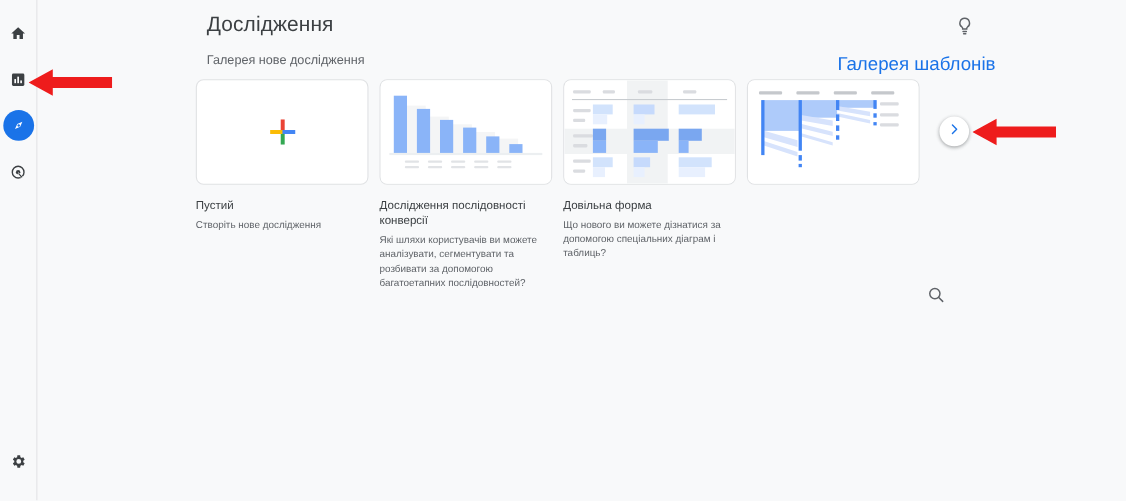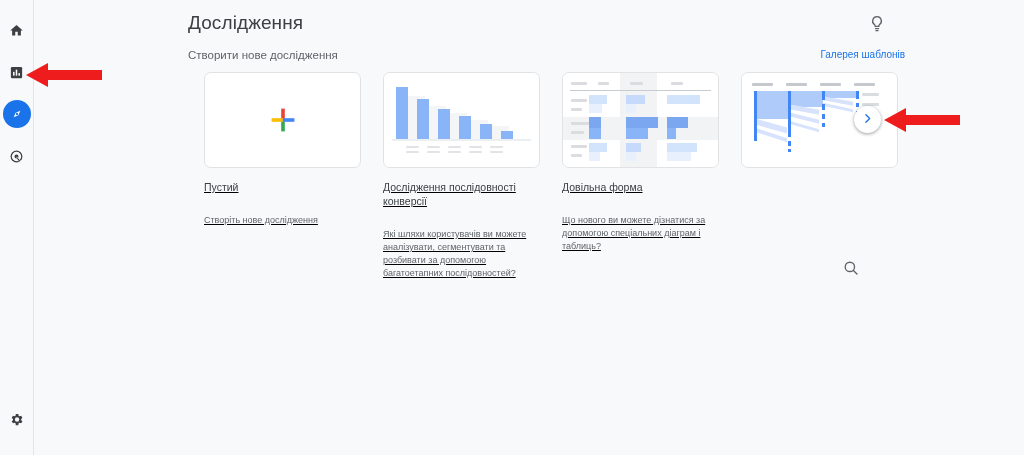--- a/index.html
+++ b/index.html
@@ -82,35 +82,34 @@
     left: 154px;
     top: 49px;
     font-size: 11.5px;
     color: #5f6368;
   }
 
   .gallery-link {
     position: absolute;
     right: 119px;
     top: 49px;
-    font-size: 10px;
+    font-size: 17px;
     color: #1a73e8;
     text-decoration: none;
     cursor: pointer;
     font-weight: 500;
   }
 
   
   .cards {
     position: absolute;
-    left: 170px;
+    left: 144px;
     top: 72px;
     display: flex;
-    gap: 22px;
-    text-decoration: underline;
+    gap: 10px;
   }
   .card {
     width: 157px;
     cursor: pointer;
   }
   .thumb {
     width: 157px;
     height: 96px;
     background: #ffffff;
     border: 1px solid #e0e2e4;
@@ -118,21 +117,21 @@
     overflow: hidden;
     position: relative;
   }
   .card-title {
     margin-top: 12px;
     font-size: 10.5px;
     color: #3c4043;
     line-height: 14px;
   }
   .card-desc {
-    margin-top: 20px;
+    margin-top: 4px;
     font-size: 9px;
     color: #5f6368;
     line-height: 13px;
   }
 
   
   .plus-wrap {
     width: 100%; height: 100%;
     display: flex; align-items: center; justify-content: center;
   }
@@ -321,21 +320,21 @@
 
     <div class="page-title">Дослідження</div>
 
     <div class="bulb">
       <svg width="20" height="20" viewBox="0 0 24 24">
         <path fill="none" stroke="#5f6368" stroke-width="1.6" d="M12 3.2a5.2 5.2 0 00-3.1 9.4c.6.5.9 1.1.9 1.8v.4h4.4v-.4c0-.7.3-1.3.9-1.8A5.2 5.2 0 0012 3.2z"></path>
         <path fill="none" stroke="#5f6368" stroke-width="1.6" stroke-linecap="round" d="M10.2 17.6h3.6M10.8 20h2.4"></path>
       </svg>
     </div>
 
-    <div class="section-label">Створити нове дослідження</div>
+    <div class="section-label">Галерея нове дослідження</div>
 
     <a class="gallery-link">Галерея шаблонів</a>
 
     <div class="cards">
 
       <div class="card">
         <div class="thumb">
           <div class="plus-wrap">
             <svg width="28" height="28" viewBox="0 0 28 28">
               <rect x="12.2" y="2.6" width="3.6" height="11.6" fill="#ea4335"></rect>

